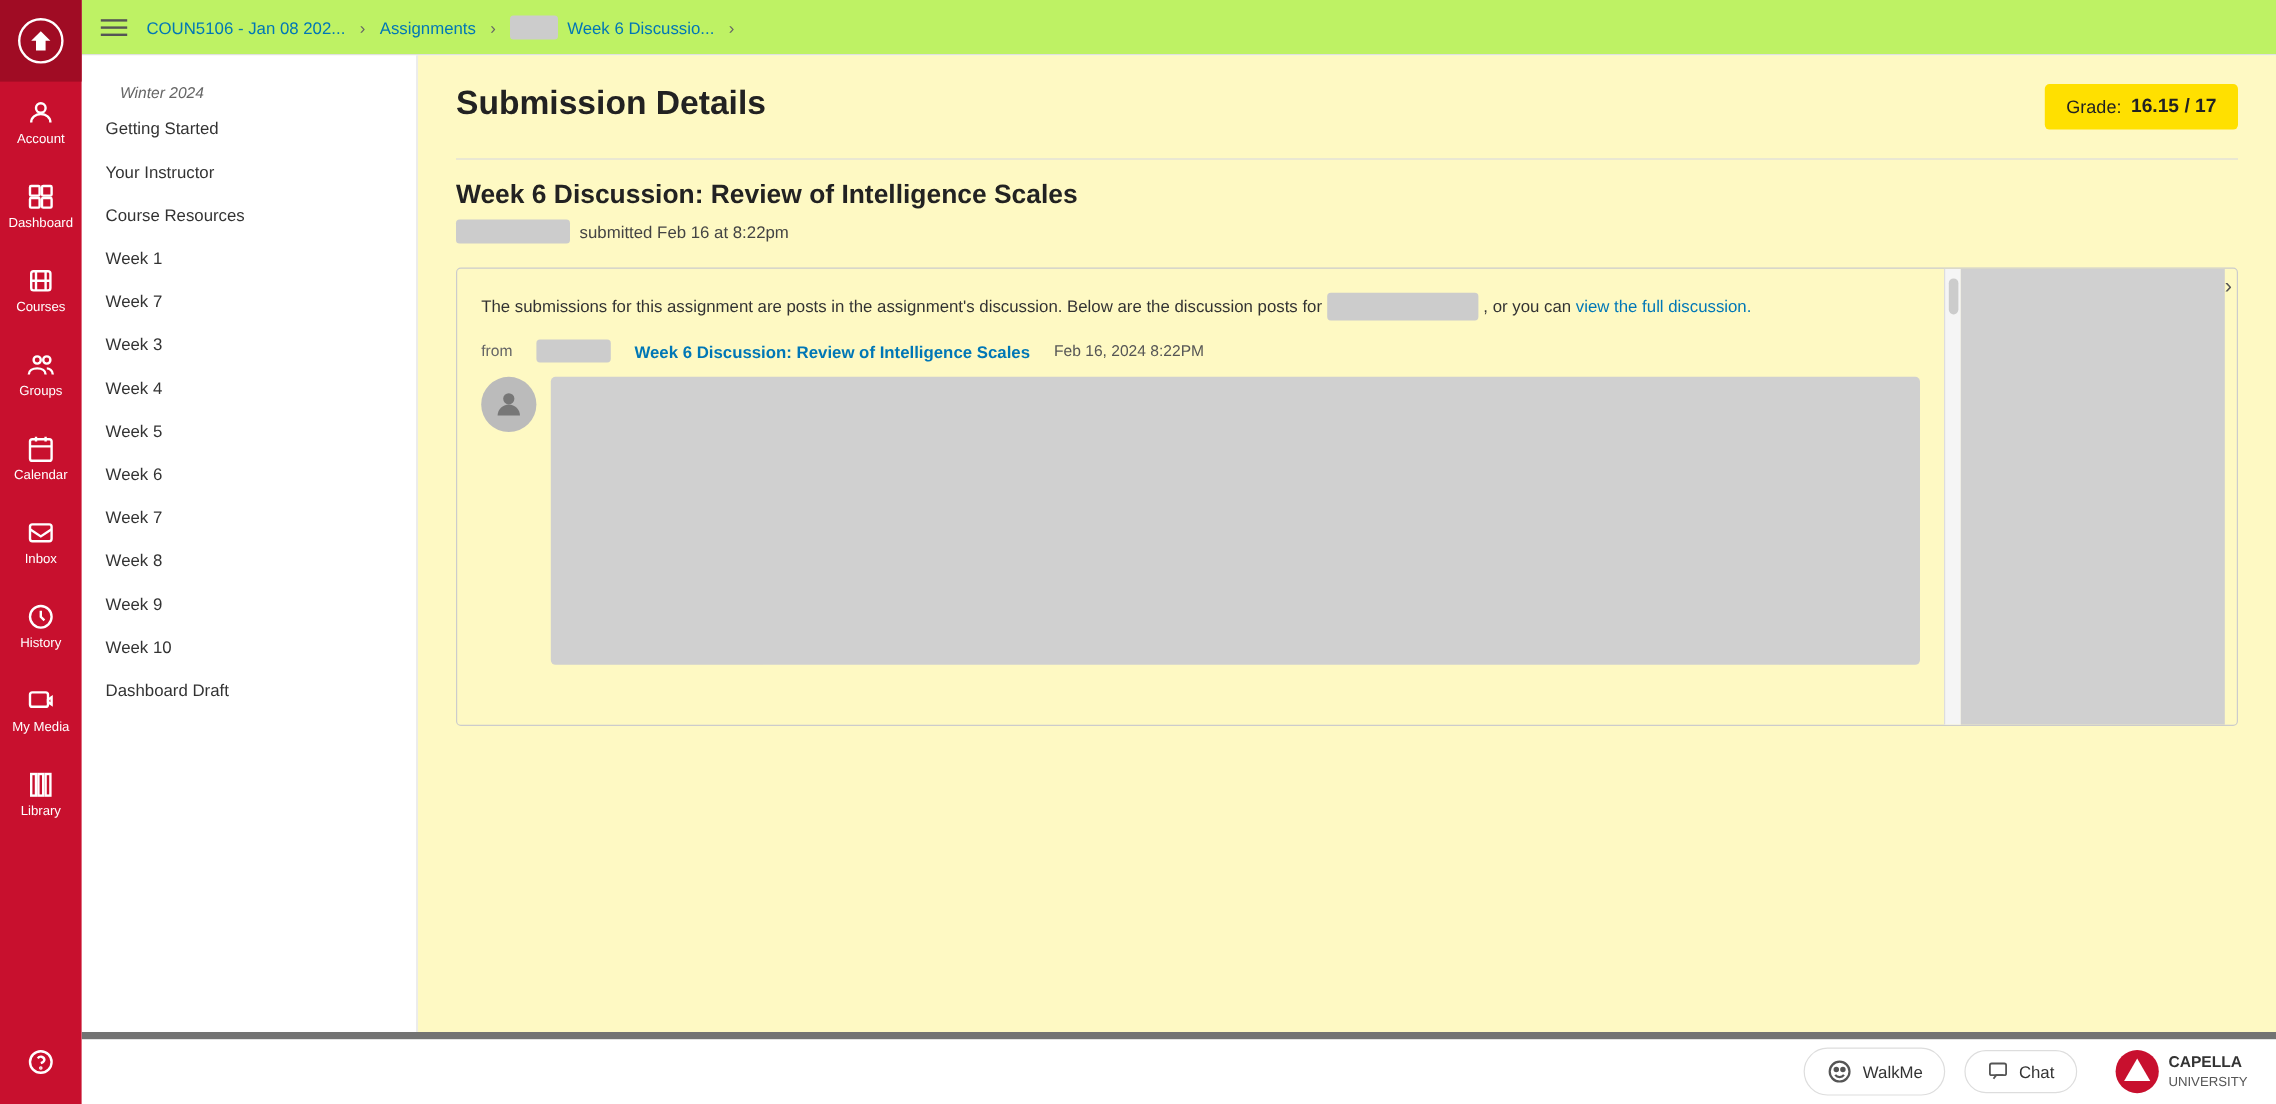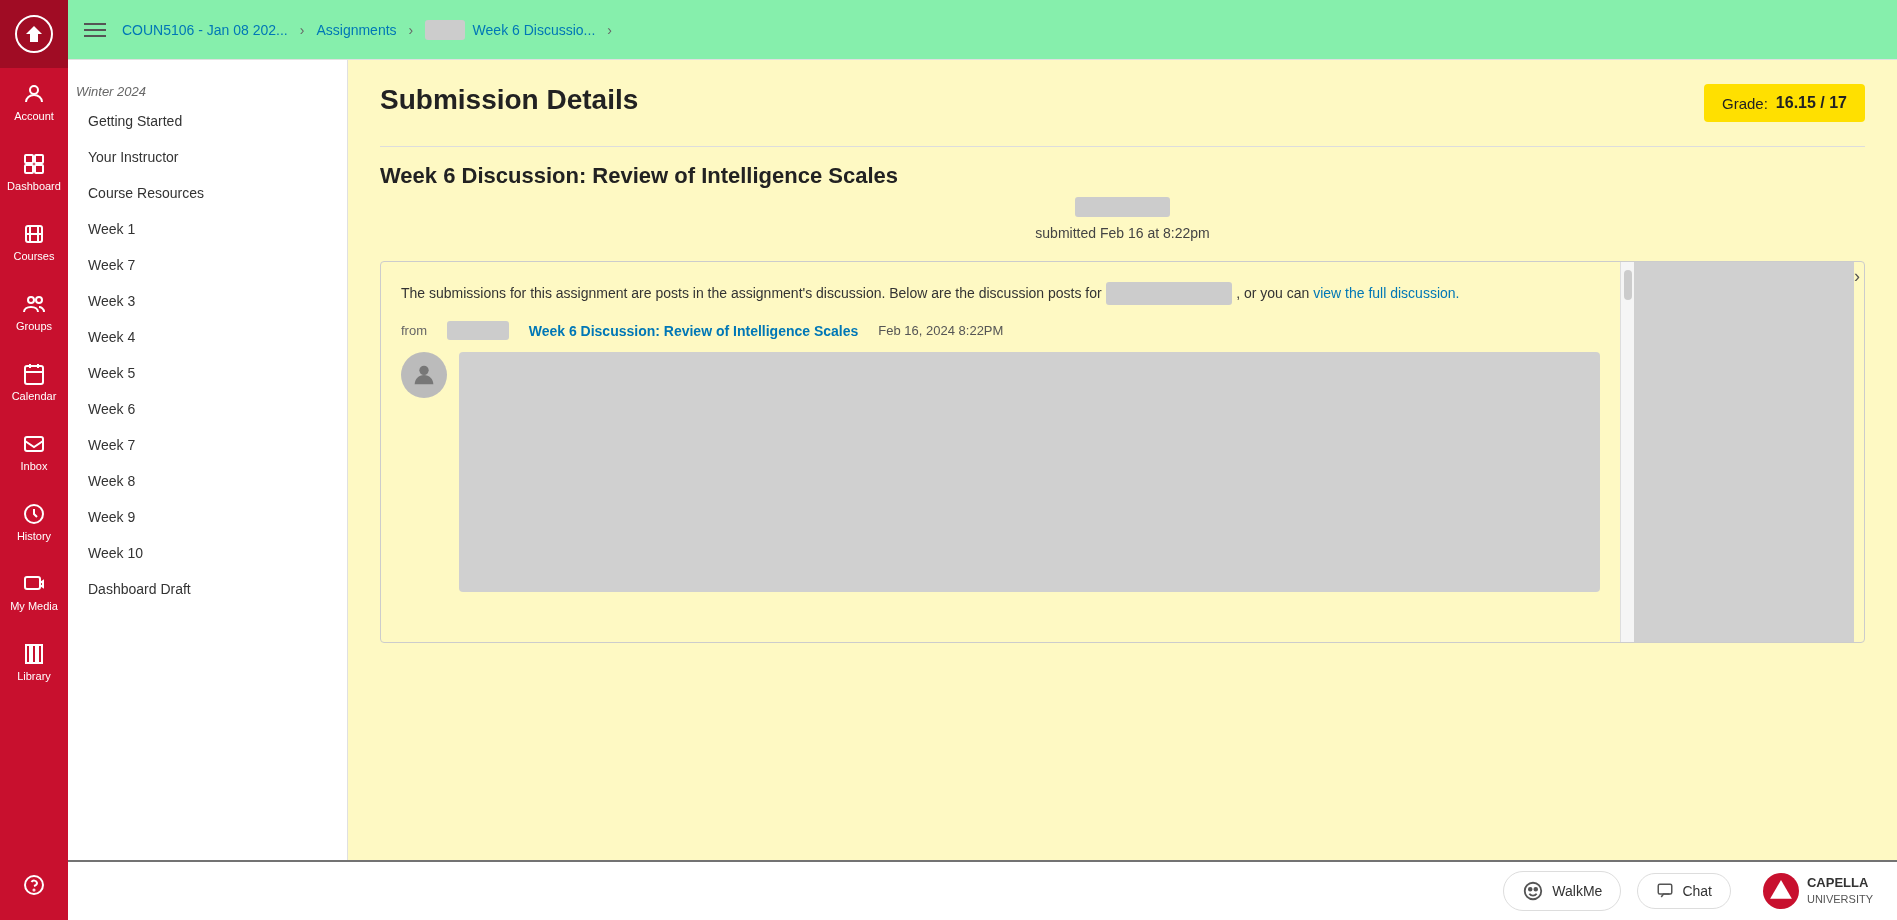--- a/index.html
+++ b/index.html
@@ -46,28 +46,28 @@
     
     .main-area {
       flex: 1;
       display: flex;
       flex-direction: column;
       overflow: hidden;
     }
 
     
     .topbar {
-      height: 60px;
+      height: 46px;
       border-bottom: 1px solid #e0e0e0;
       display: flex;
       align-items: center;
       padding: 14px 16px;
       gap: 8px;
       flex-shrink: 0;
-      background: #86efac;
+      background: #bef264;
     }
     .topbar-menu-icon {
       cursor: pointer;
       margin-right: 8px;
     }
     .topbar-menu-icon span {
       display: block;
       width: 22px;
       height: 2px;
       background: #555;
@@ -102,21 +102,21 @@
       flex-shrink: 0;
       background: #fff;
       position: relative;
     }
     .course-nav-scroll {
       padding: 16px 0;
     }
     .course-season {
       font-size: 13px;
       color: #666;
-      padding: 8px 8px 4px;
+      padding: 8px 32px 4px;
       font-style: italic;
     }
     .course-nav-item {
       display: block;
       padding: 10px 20px;
       color: #333;
       text-decoration: none;
       font-size: 14px;
       cursor: pointer;
     }
@@ -159,21 +159,20 @@
       font-size: 22px;
       font-weight: bold;
       color: #222;
       margin-bottom: 8px;
     }
     .submitted-info {
       display: flex;
       align-items: center;
       gap: 8px;
       margin-bottom: 20px;
-      flex-direction: column;
     }
     .submitted-name-blur {
       display: inline-block;
       background: #ccc;
       color: #ccc;
       border-radius: 3px;
       padding: 2px 30px;
       font-size: 14px;
     }
     .submitted-text { font-size: 14px; color: #444; }
@@ -260,21 +259,21 @@
       flex: 1;
       background: #d0d0d0;
       border-radius: 4px;
       min-height: 240px;
     }
 
     
     .footer-bar {
       height: 60px;
       background: #fff;
-      border-top: 2px solid #737373;
+      border-top: 6px solid #737373;
       display: flex;
       align-items: center;
       justify-content: flex-end;
       padding: 0 24px;
       gap: 16px;
       flex-shrink: 0;
     }
     .walkme-btn {
       display: flex;
       align-items: center;

